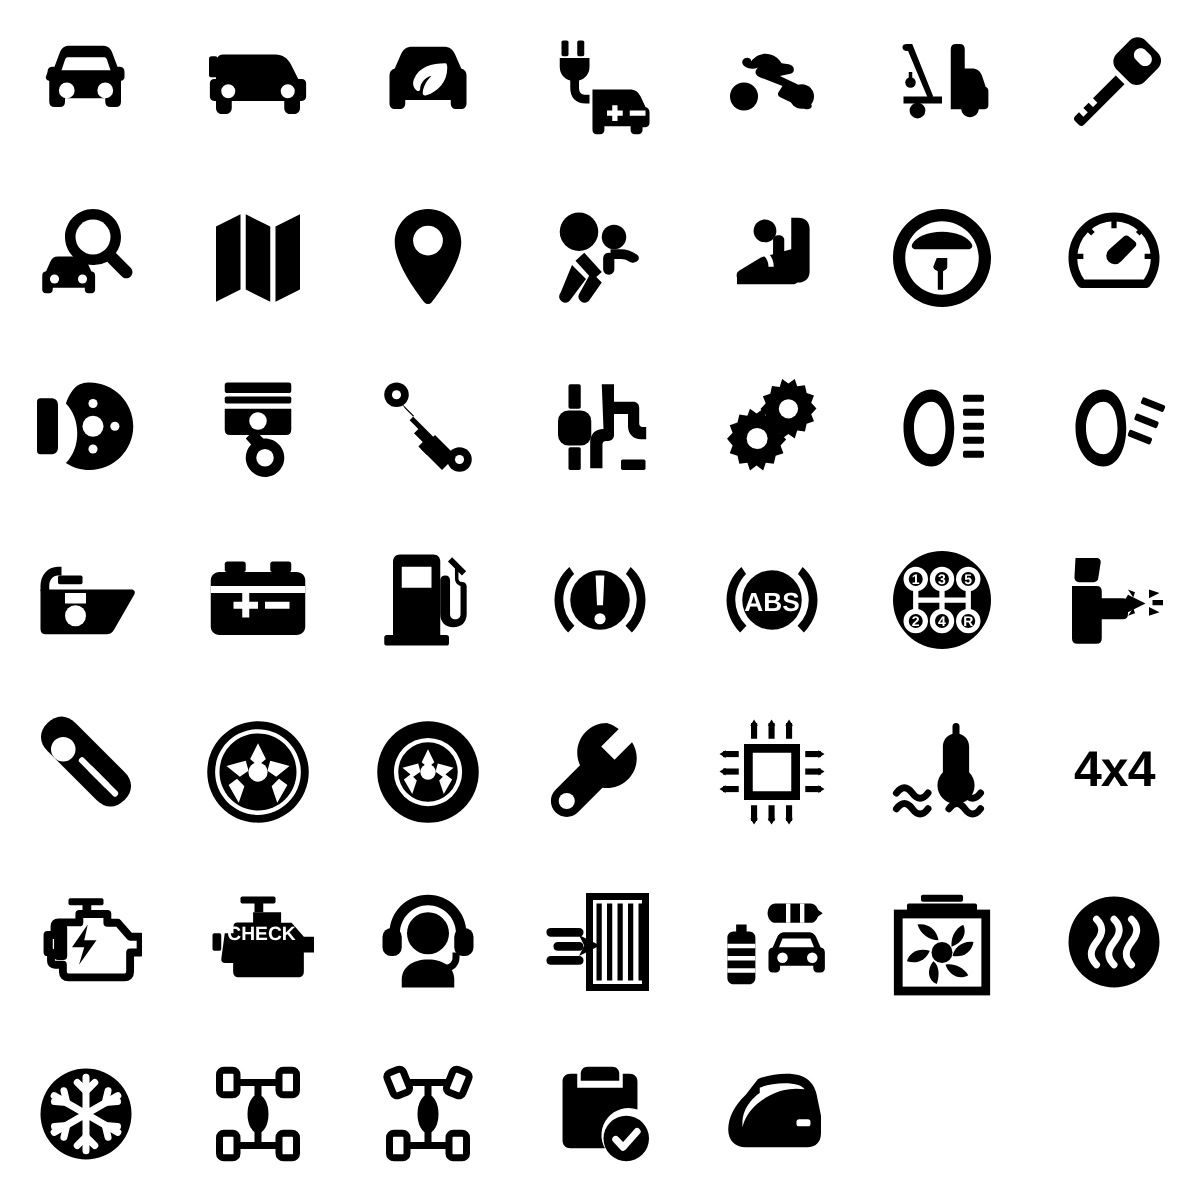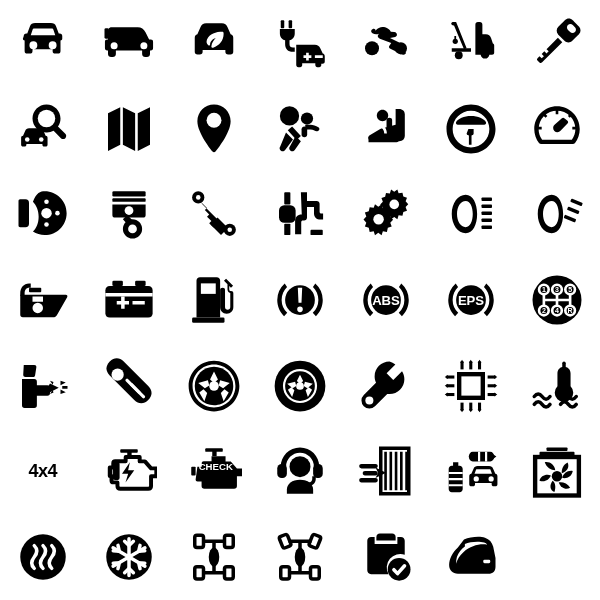--- a/index.html
+++ b/index.html
@@ -23,21 +23,21 @@
   }
   .glyph{
     width:56px;height:56px;
     display:block;
     fill:#000000;
     stroke:none;
   }
   .txt-glyph{
     font-family:"Liberation Sans", sans-serif;
     font-weight:bold;
-    font-size:18px;
+    font-size:25px;
     color:#000000;
     letter-spacing:-0.5px;
     line-height:1;
     user-select:none;
   }
 </style>
 </head>
 <body style="background: rgb(255, 255, 255);">
 
 <div id="icon-grid">
@@ -257,28 +257,20 @@
       <path d="M14.5 13.2A25.8 25.8 0 006 32c0 7.2 3 13.8 7.8 18.5l3.6-3.8A20.6 20.6 0 0111 32c0-5.8 2.4-11.1 6.2-14.9z"></path>
       <path d="M49.5 13.2A25.8 25.8 0 0158 32c0 7.2-3 13.8-7.8 18.5l-3.6-3.8A20.6 20.6 0 0053 32c0-5.8-2.4-11.1-6.2-14.9z"></path>
     </svg>
   </div>
   <div class="cell">
     <svg class="glyph" viewBox="0 0 64 64" style="fill: rgb(0, 0, 0);">
       <circle cx="32" cy="32" r="17"></circle>
       <path d="M14.5 13.2A25.8 25.8 0 006 32c0 7.2 3 13.8 7.8 18.5l3.6-3.8A20.6 20.6 0 0111 32c0-5.8 2.4-11.1 6.2-14.9z"></path>
       <path d="M49.5 13.2A25.8 25.8 0 0158 32c0 7.2-3 13.8-7.8 18.5l-3.6-3.8A20.6 20.6 0 0053 32c0-5.8-2.4-11.1-6.2-14.9z"></path>
       <text x="32" y="38" text-anchor="middle" fill="#fff" font-family="Liberation Sans, sans-serif" font-size="15" font-weight="bold">ABS</text>
-    </svg>
-  </div>
-  <div class="cell">
-    <svg class="glyph" viewBox="0 0 64 64" style="fill: rgb(0, 0, 0);">
-      <circle cx="32" cy="32" r="17"></circle>
-      <path d="M14.5 13.2A25.8 25.8 0 006 32c0 7.2 3 13.8 7.8 18.5l3.6-3.8A20.6 20.6 0 0111 32c0-5.8 2.4-11.1 6.2-14.9z"></path>
-      <path d="M49.5 13.2A25.8 25.8 0 0158 32c0 7.2-3 13.8-7.8 18.5l-3.6-3.8A20.6 20.6 0 0053 32c0-5.8-2.4-11.1-6.2-14.9z"></path>
-      <text x="32" y="38" text-anchor="middle" fill="#fff" font-family="Liberation Sans, sans-serif" font-size="15" font-weight="bold">EPS</text>
     </svg>
   </div>
   <div class="cell">
     <svg class="glyph" viewBox="0 0 64 64" style="fill: rgb(0, 0, 0);">
       <circle cx="32" cy="32" r="28"></circle>
       <g fill="none" stroke="#fff" stroke-width="3">
         <circle cx="17" cy="20" r="5.5"></circle>
           <circle cx="32" cy="20" r="5.5"></circle>
           <circle cx="47" cy="20" r="5.5"></circle>
         <circle cx="17" cy="44" r="5.5"></circle>

